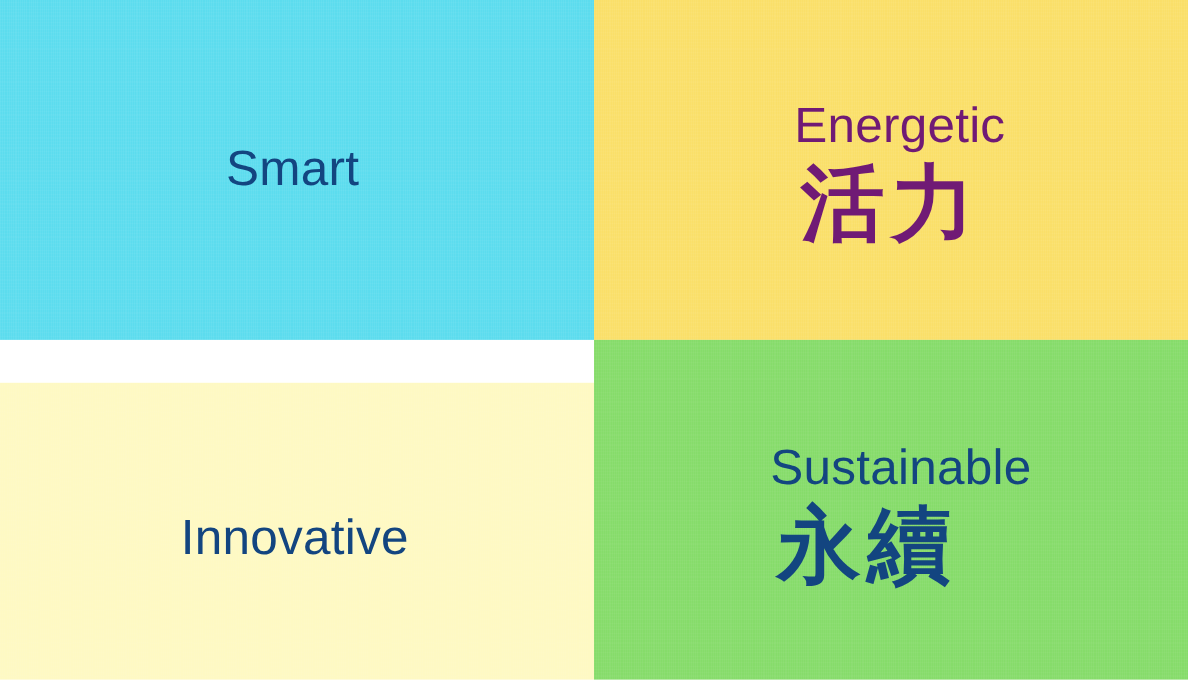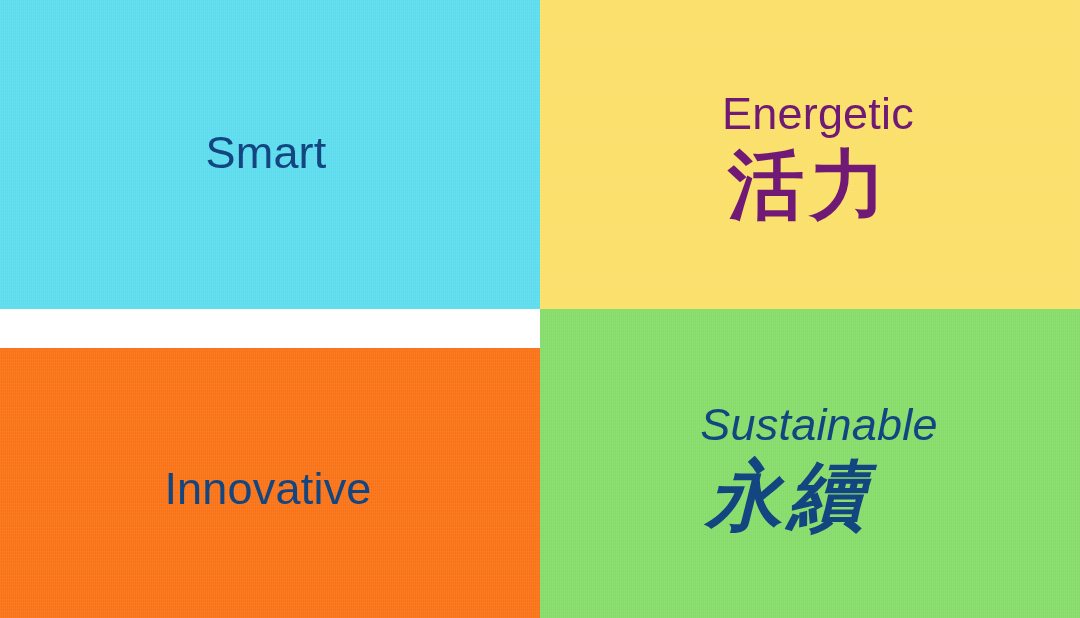--- a/index.html
+++ b/index.html
@@ -81,41 +81,41 @@
     text-indent: 6px;
     line-height: 1.06;
     margin-top: 8px;
     white-space: nowrap;
   }
 
   
   #quadrant-smart .quadrant-inner       { transform: translate(-4px, -2px); }
   #quadrant-energetic .quadrant-inner   { transform: translate(8px, 4px); }
   #quadrant-innovative .quadrant-inner  { transform: translate(-2px, 6px); }
-  #quadrant-sustainable .quadrant-inner { transform: translate(9px, 6px); font-style: italic; }
+  #quadrant-sustainable .quadrant-inner { transform: translate(9px, 6px); }
 </style>
 </head>
 <body>
 
 <div id="quadrant-board">
 
   <div class="quadrant" id="quadrant-smart" style="background-color: rgb(92, 220, 238); color: rgb(19, 69, 128);">
     <div class="quadrant-inner">
       <div class="label-en">Smart</div>
     </div>
   </div>
 
   <div class="quadrant" id="quadrant-energetic" style="background-color: rgb(250, 223, 105); color: #701a75;">
     <div class="quadrant-inner">
       <div class="label-en">Energetic</div>
       <div class="label-zh">活力</div>
     </div>
   </div>
 
-  <div class="quadrant" id="quadrant-innovative" style="background-color: #f97316; color: rgb(19, 69, 128); margin-top: 39px;">
+  <div class="quadrant" id="quadrant-innovative" style="background-color: #fef9c3; color: rgb(19, 69, 128); margin-top: 39px;">
     <div class="quadrant-inner">
       <div class="label-en">Innovative</div>
     </div>
   </div>
 
   <div class="quadrant" id="quadrant-sustainable" style="background-color: rgb(134, 220, 106); color: rgb(19, 69, 128);">
     <div class="quadrant-inner">
       <div class="label-en">Sustainable</div>
       <div class="label-zh">永續</div>
     </div>

